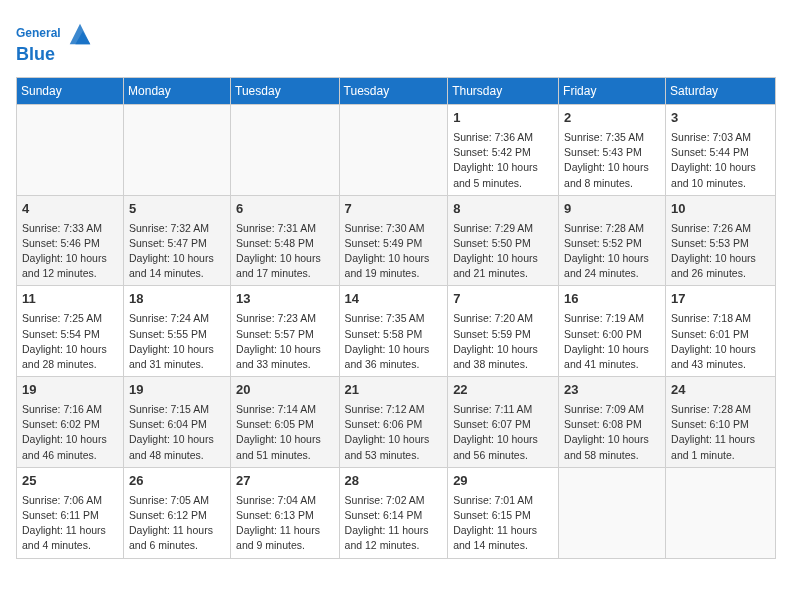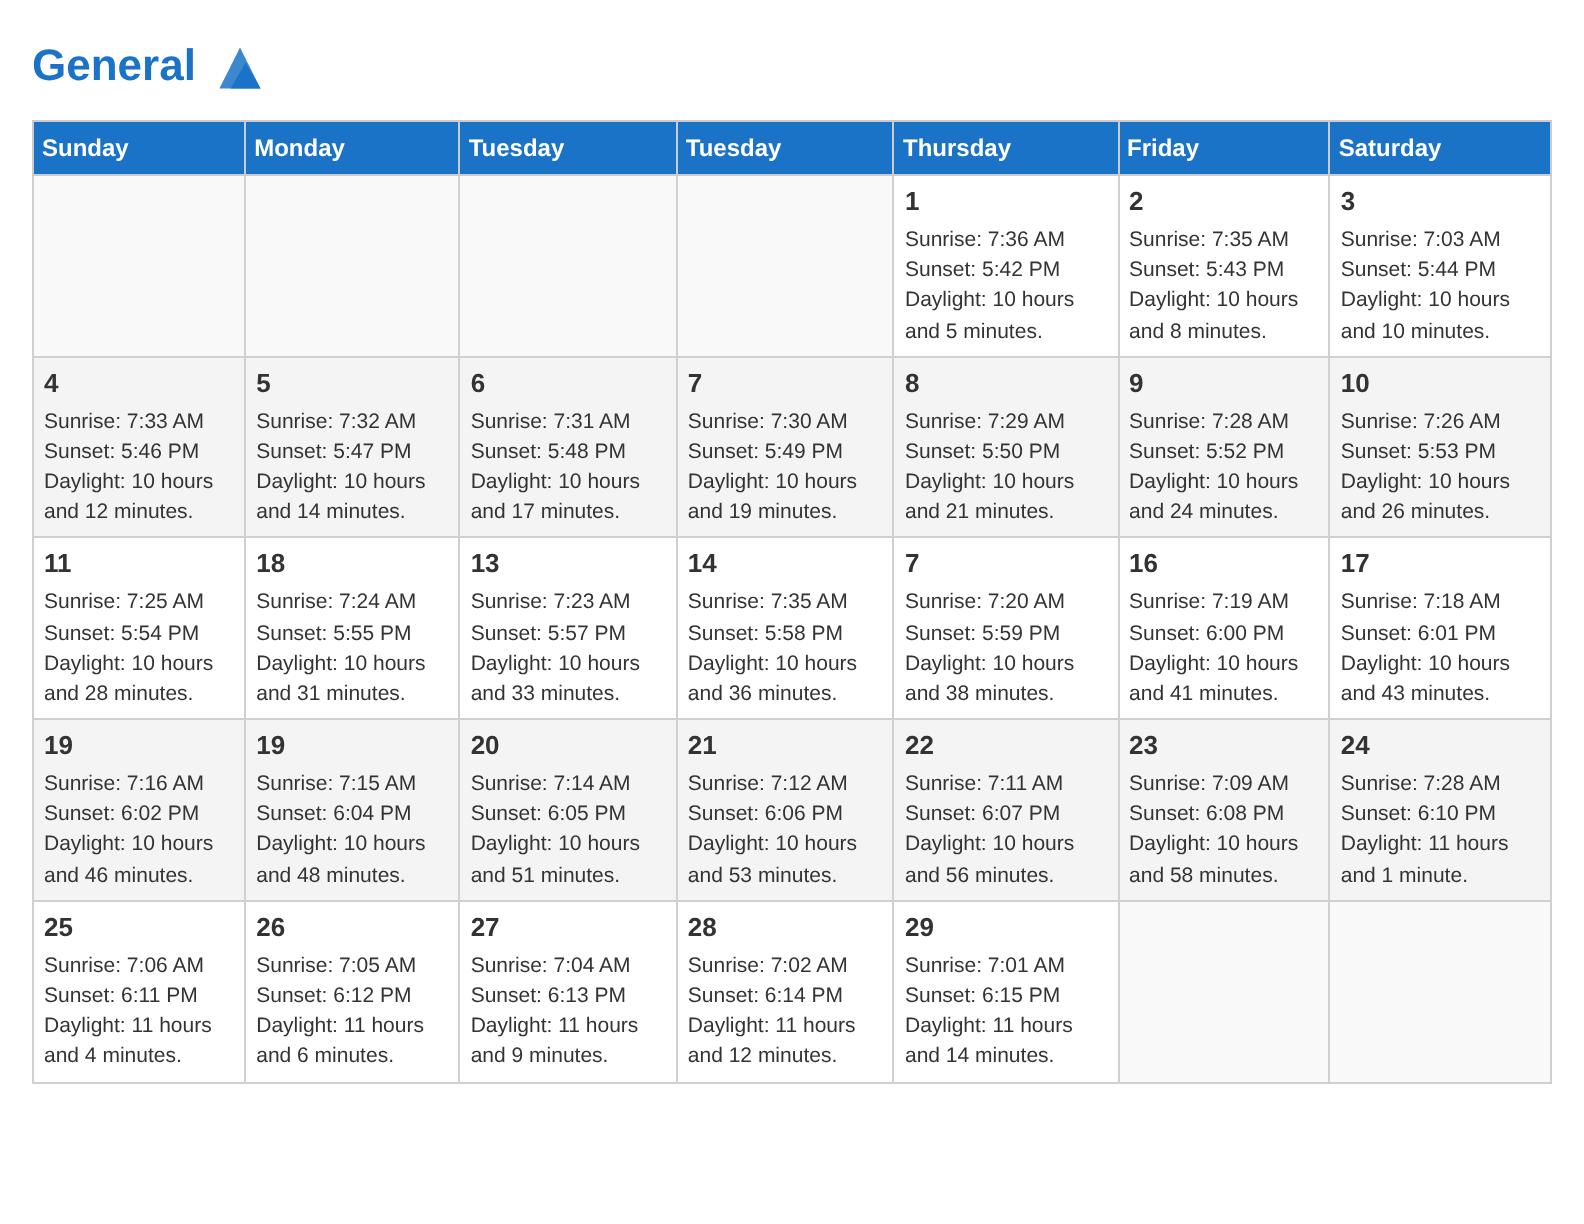--- a/index.html
+++ b/index.html
@@ -15,21 +15,21 @@
       align-items: flex-start;
       justify-content: space-between;
       margin-bottom: 12px;
     }
     .logo {
       display: flex;
       align-items: center;
       margin-top: 4px;
     }
     .logo-text {
-      font-size: 22px;
+      font-size: 12px;
       font-weight: bold;
       color: #333;
       line-height: 1.1;
       text-align: right;
     }
     .logo-text span {
       color: #1a73c7;
     }
     .logo-icon {
       width: 28px;
@@ -52,21 +52,21 @@
       width: 100%;
       border-collapse: collapse;
       font-size: 11px;
     }
     thead tr th {
       background: #1a73c7;
       color: #fff;
       padding: 6px 4px;
       text-align: left;
       font-size: 12px;
-      font-weight: bold;
+      font-weight: normal;
       border: 1px solid #ccc;
     }
     tbody tr td {
       border: 1px solid #d0d0d0;
       vertical-align: top;
       padding: 4px 5px;
       min-height: 72px;
       height: 88px;
       color: #333;
       font-size: 10.5px;
@@ -100,20 +100,21 @@
     <div>
       <div style="display:flex;align-items:center;">
         <div class="logo-text">
           <span>General</span>
           <svg class="logo-icon" viewBox="0 0 30 30" style="display:inline-block;vertical-align:middle;margin-left:2px;">
             <polygon points="4,26 15,4 26,26" fill="#1a73c7" opacity="0.85"></polygon>
             <polygon points="10,26 18,12 26,26" fill="#1a73c7"></polygon>
           </svg>
         </div>
       </div>
+      <div style="font-size:18px;font-weight:bold;color:#1a73c7;margin-top:-4px;">Blue</div>
     </div>
   </div>
   <div class="title-block">
     <div class="main-title"></div>
     <div class="subtitle"></div>
   </div>
 </div>
 
 <table>
   <thead>

